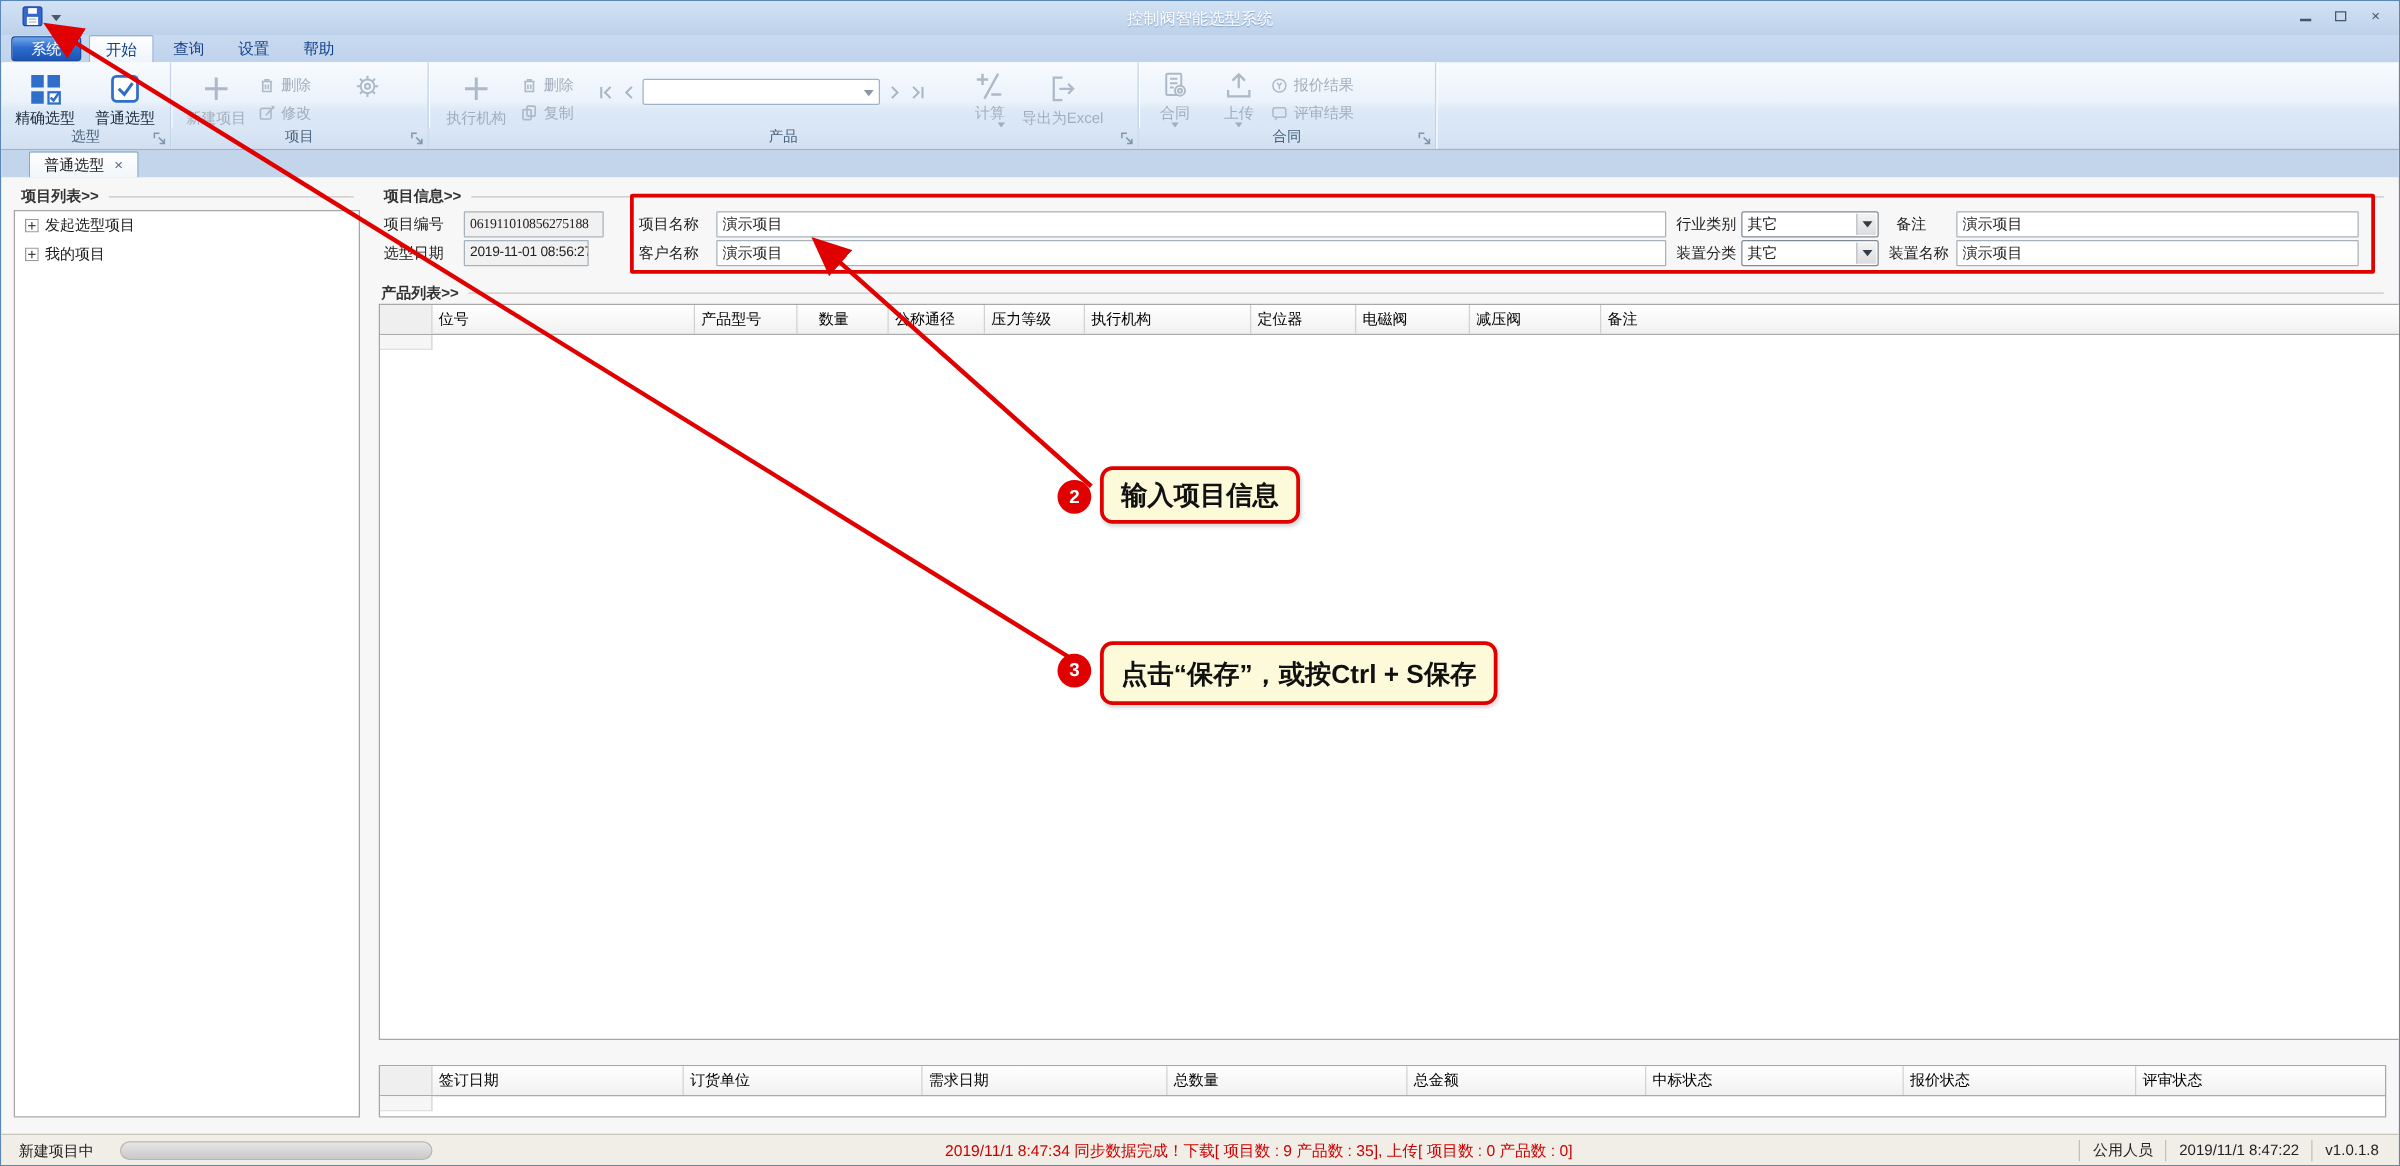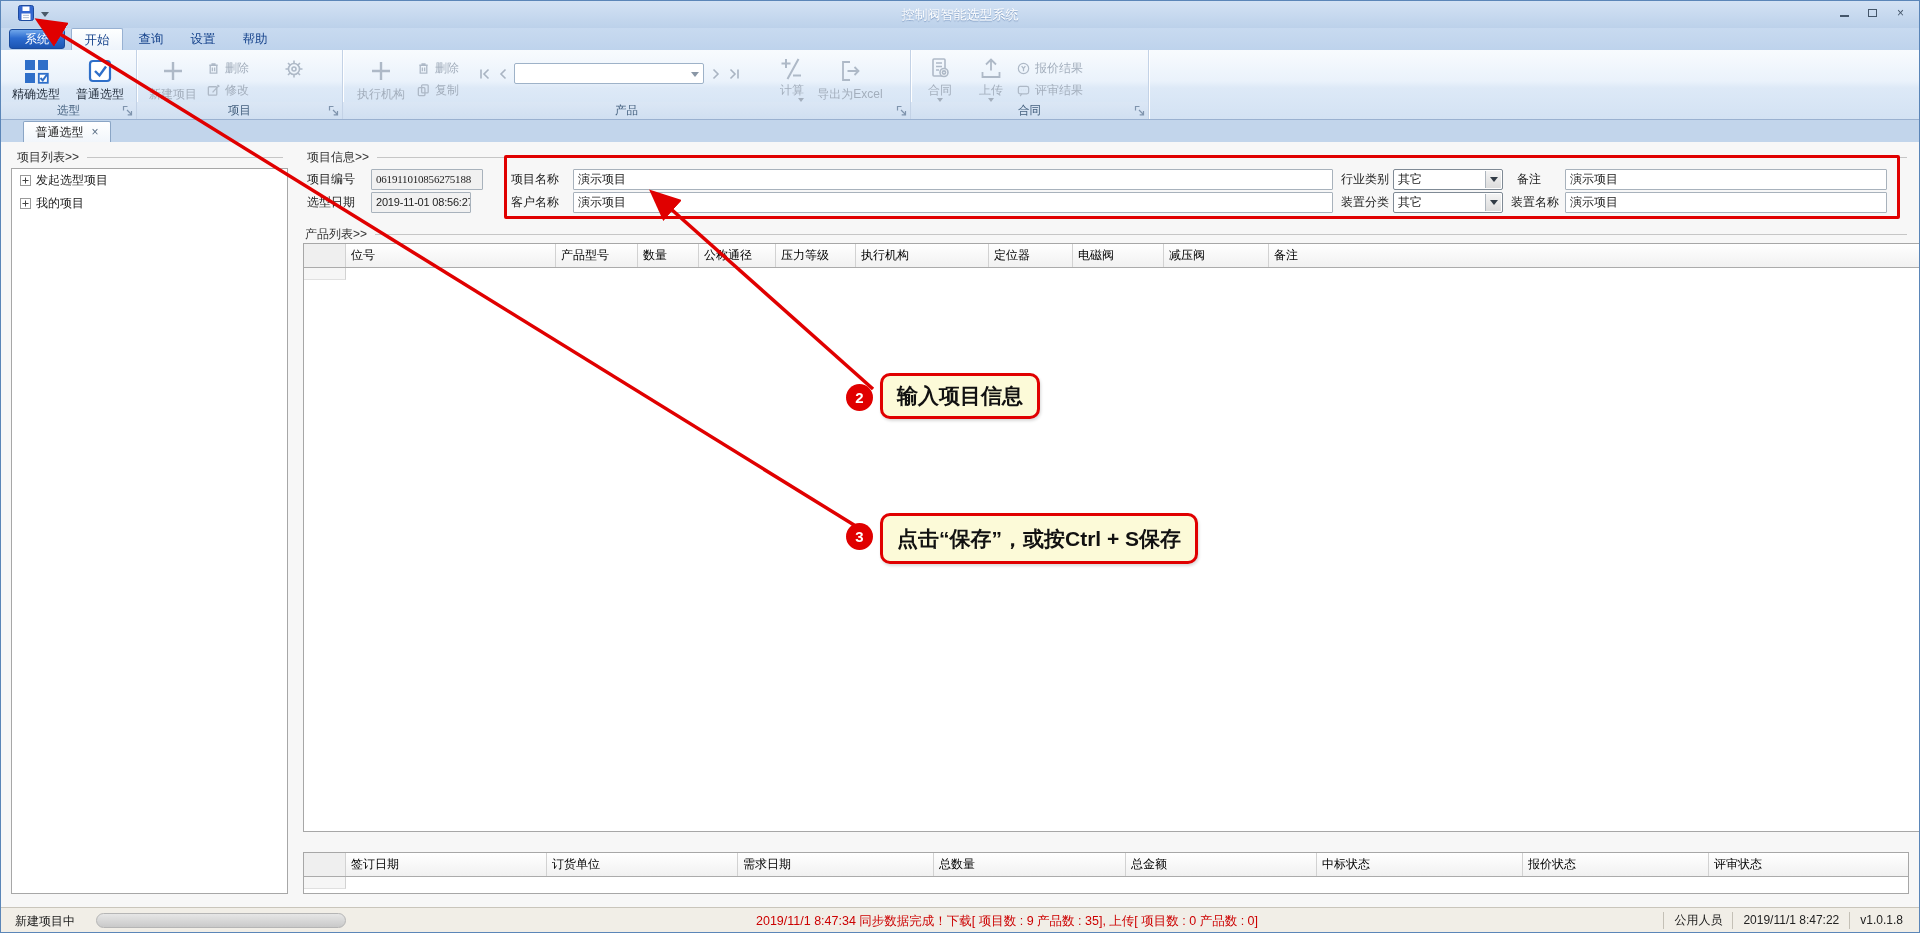--- a/index.html
+++ b/index.html
@@ -62,21 +62,21 @@
 
   .doctabs { position:absolute; left:0; top:119px; width:100%; height:22px; background:#c2d5eb; }
   .doctab { position:absolute; left:22px; top:1px; width:88px; height:21px;
     background:linear-gradient(#ffffff,#f1f6fb); border:1px solid #8aa5c5; border-bottom:none;
     border-radius:2px 2px 0 0; display:flex; align-items:center; justify-content:center; gap:8px;
     font-size:12px; color:#1a1a1a; }
   .doctab .tclose { color:#5a6e84; font-size:12px; line-height:1; }
 
   
   .content { position:absolute; left:0; top:141px; width:100%; height:767px; background:#f7f7f7; }
-  .sechead { position:absolute; display:flex; align-items:center; font-size:12px; color:#333; white-space:nowrap; }
+  .sechead { position:absolute; display:flex; align-items:center; font-size:12px; color:#333; white-space:nowrap;font-weight:bold; }
   .sechead::after { content:""; flex:1; border-top:1px solid #c6c6c6; margin-left:8px; }
 
   .panelbox { position:absolute; background:#fff; border:1px solid #a7a7a7; }
   .treeitem { display:flex; align-items:center; gap:5px; padding:3px 0 3px 8px; font-size:12px; color:#1a1a1a; }
 
   .flabel { position:absolute; font-size:12px; color:#222; line-height:21px; white-space:nowrap; }
   .ffield { position:absolute; height:21px; background:#fff; border:1px solid #a8b2bc;
     font-size:12px; line-height:19px; padding:0 4px; white-space:nowrap; overflow:hidden; border-radius:1px; }
   .ffield.ro { background:#f1f1f1; font-size:11px; letter-spacing:-0.2px; }
   .fcombo { position:absolute; height:21px; background:#fff; border:1px solid #7f8a95; border-radius:2px;
@@ -439,21 +439,21 @@
   <div class="ffield" style="left:1564px;top:50px;width:322px;">演示项目</div>
 
   <div class="sechead" style="left:304px;top:84px;width:1602px;">
     <span>产品列表&gt;&gt;</span>
   </div>
   <div class="grid" style="left:302px;top:101px;width:1854px;height:589px;">
     <div class="gridhead">
       <div class="gh sel" style="width:42px;"></div>
       <div class="gh" style="width:210px;">位号</div>
       <div class="gh" style="width:82px;">产品型号</div>
-      <div class="gh" style="width:61px;">数量</div>
+      <div class="gh" style="width:61px;margin-left:12px;">数量</div>
       <div class="gh" style="width:77px;">公称通径</div>
       <div class="gh" style="width:80px;">压力等级</div>
       <div class="gh" style="width:133px;">执行机构</div>
       <div class="gh" style="width:84px;">定位器</div>
       <div class="gh" style="width:91px;">电磁阀</div>
       <div class="gh" style="width:105px;">减压阀</div>
       <div class="gh" style="flex:1;border-right:none;">备注</div>
     </div>
     <div class="gridsub"></div>
   </div>

